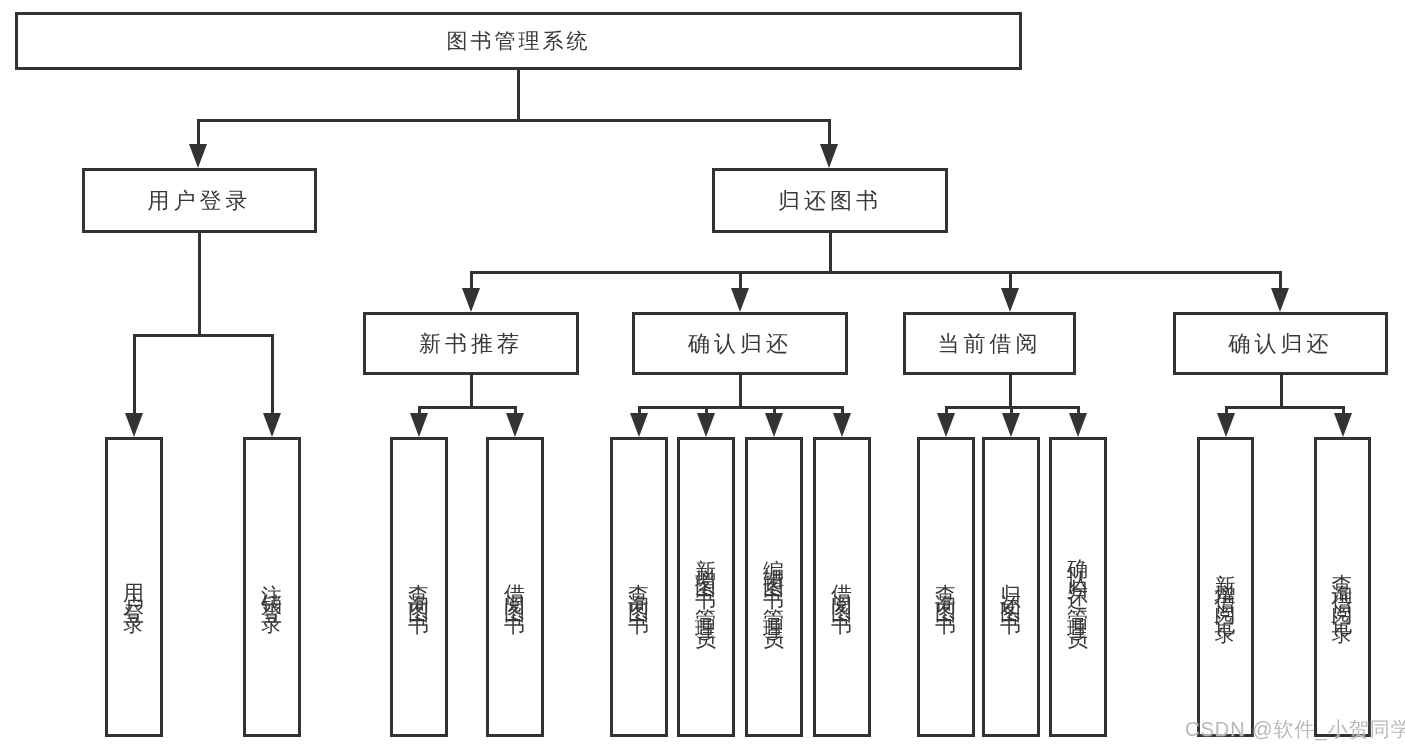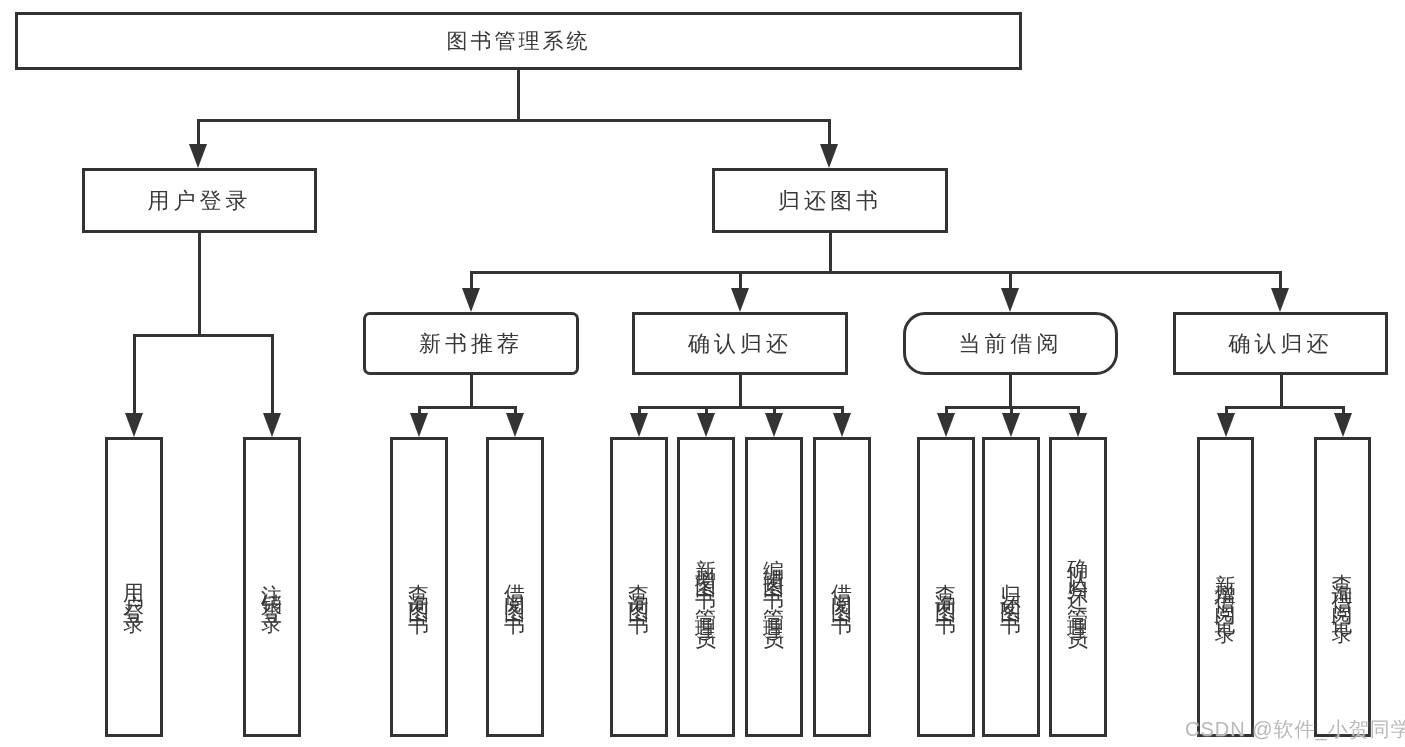--- a/index.html
+++ b/index.html
@@ -93,27 +93,27 @@
   <div class="hline" style="left:470px;top:271px;width:812px;height:3px;"></div>
   <div class="vline" style="left:470px;top:271px;width:3px;height:20px;"></div>
   <div class="arrow" style="left:462px;top:288px;"></div>
   <div class="vline" style="left:739px;top:271px;width:3px;height:20px;"></div>
   <div class="arrow" style="left:731px;top:288px;"></div>
   <div class="vline" style="left:1009px;top:271px;width:3px;height:20px;"></div>
   <div class="arrow" style="left:1001px;top:288px;"></div>
   <div class="vline" style="left:1279px;top:271px;width:3px;height:20px;"></div>
   <div class="arrow" style="left:1271px;top:288px;"></div>
 
-  <div class="node" style="left:363px;top:312px;width:216px;height:63px;border-radius:7px;">
+  <div class="node" style="left:363px;top:312px;width:216px;height:63px;">
     <span class="label">新书推荐</span>
   </div>
   <div class="node" style="left:632px;top:312px;width:216px;height:63px;">
     <span class="label">确认归还</span>
   </div>
-  <div class="node" style="left:903px;top:312px;width:215px;height:63px;border-radius:22px;">
+  <div class="node" style="left:903px;top:312px;width:173px;height:63px;">
     <span class="label">当前借阅</span>
   </div>
   <div class="node" style="left:1173px;top:312px;width:215px;height:63px;">
     <span class="label">确认归还</span>
   </div>
 
   <div class="vline" style="left:470px;top:375px;width:3px;height:34px;"></div>
   <div class="hline" style="left:418px;top:406px;width:99px;height:3px;"></div>
   <div class="vline" style="left:418px;top:406px;width:3px;height:10px;"></div>
   <div class="arrow" style="left:410px;top:413px;"></div>

